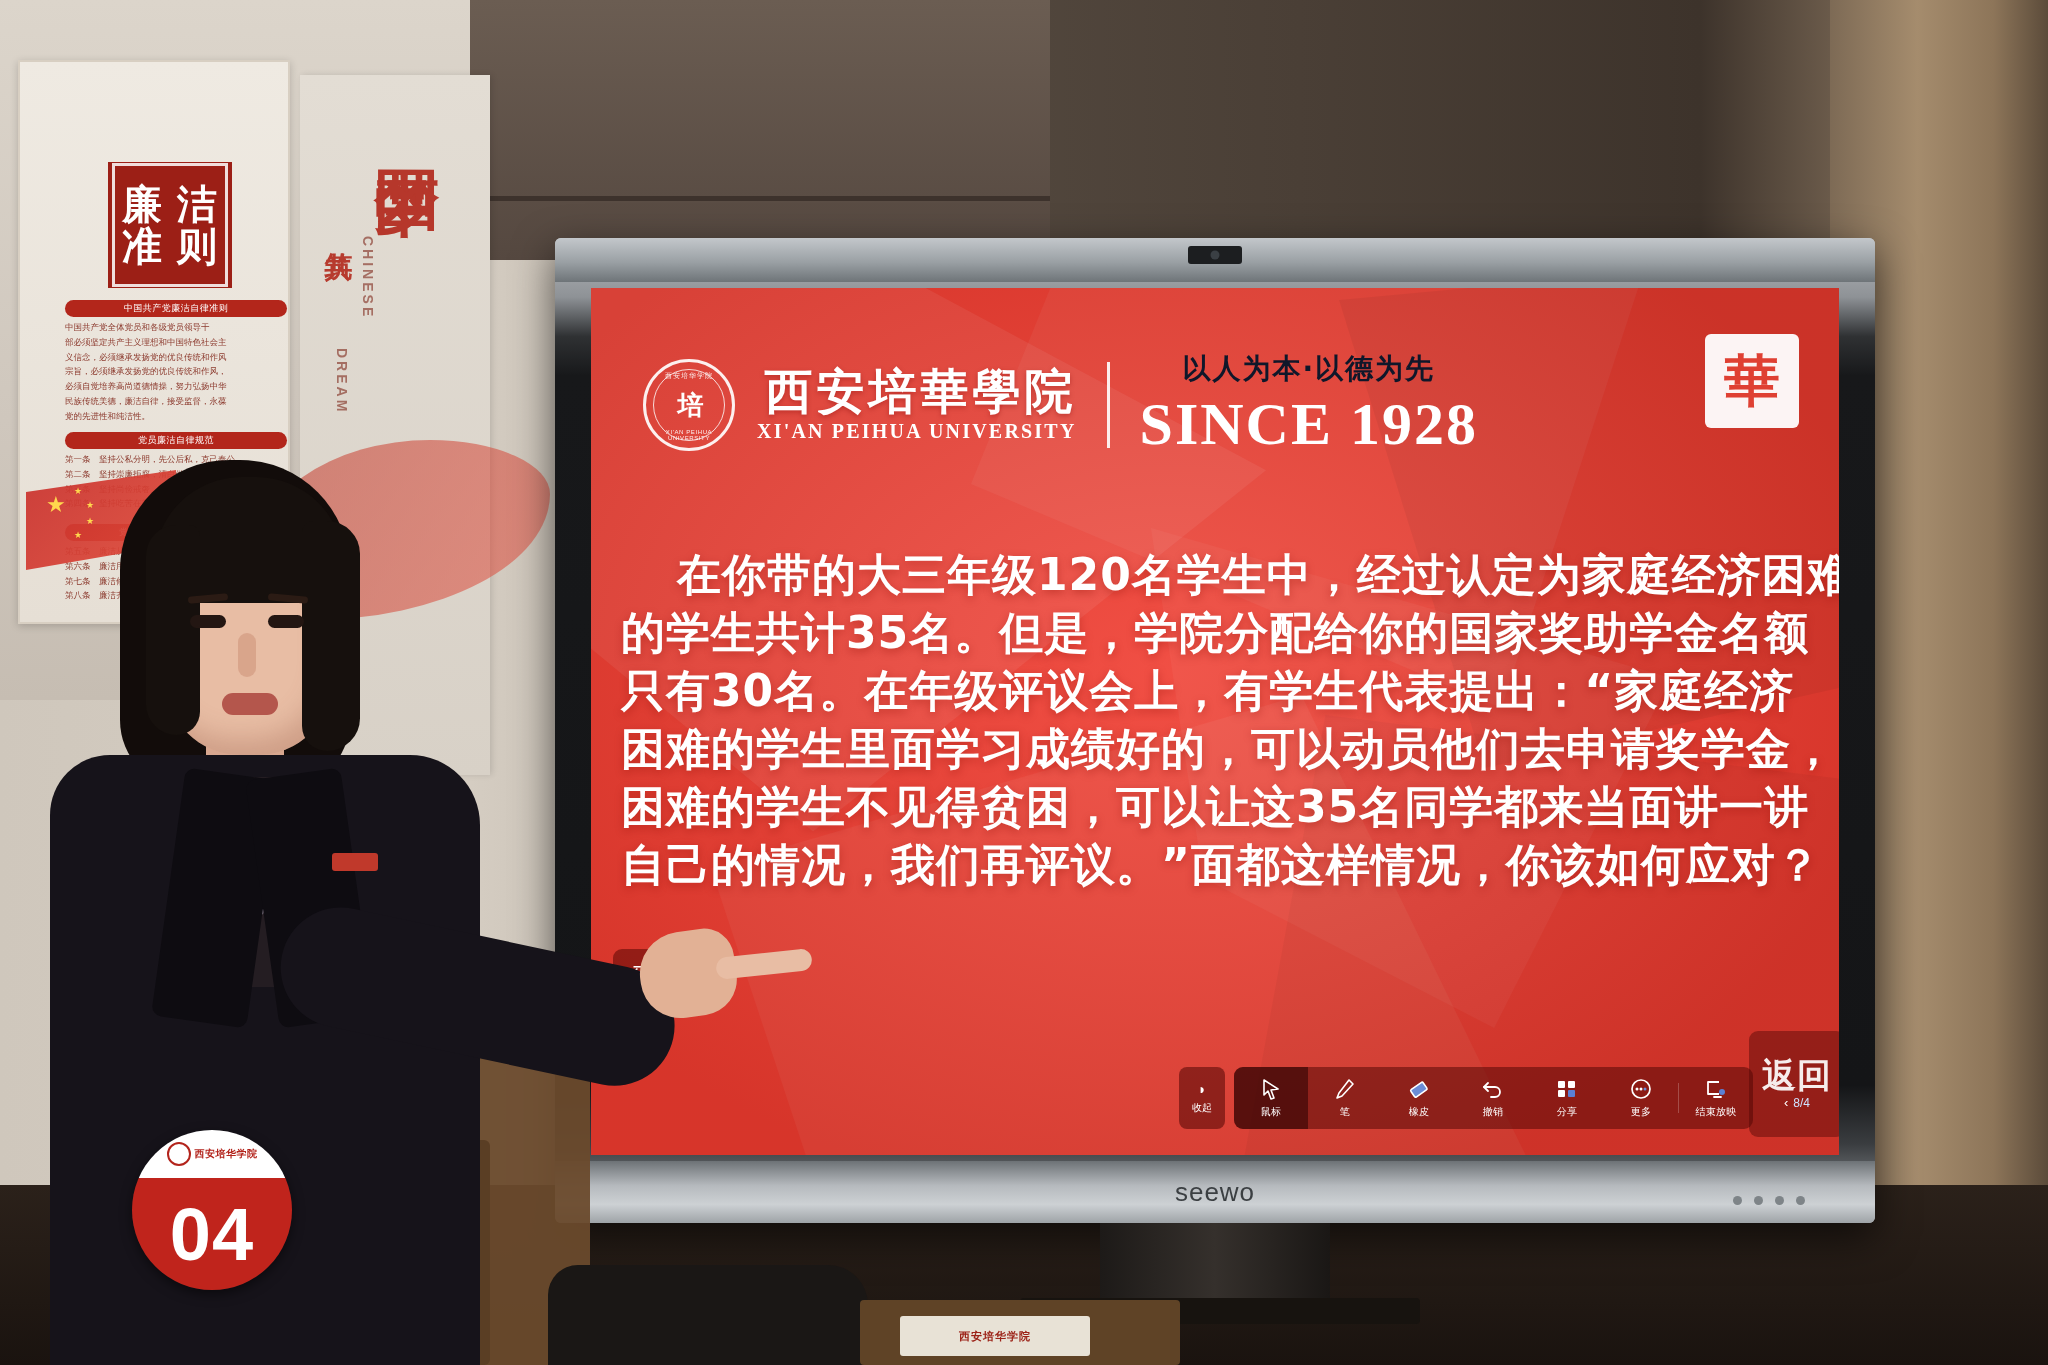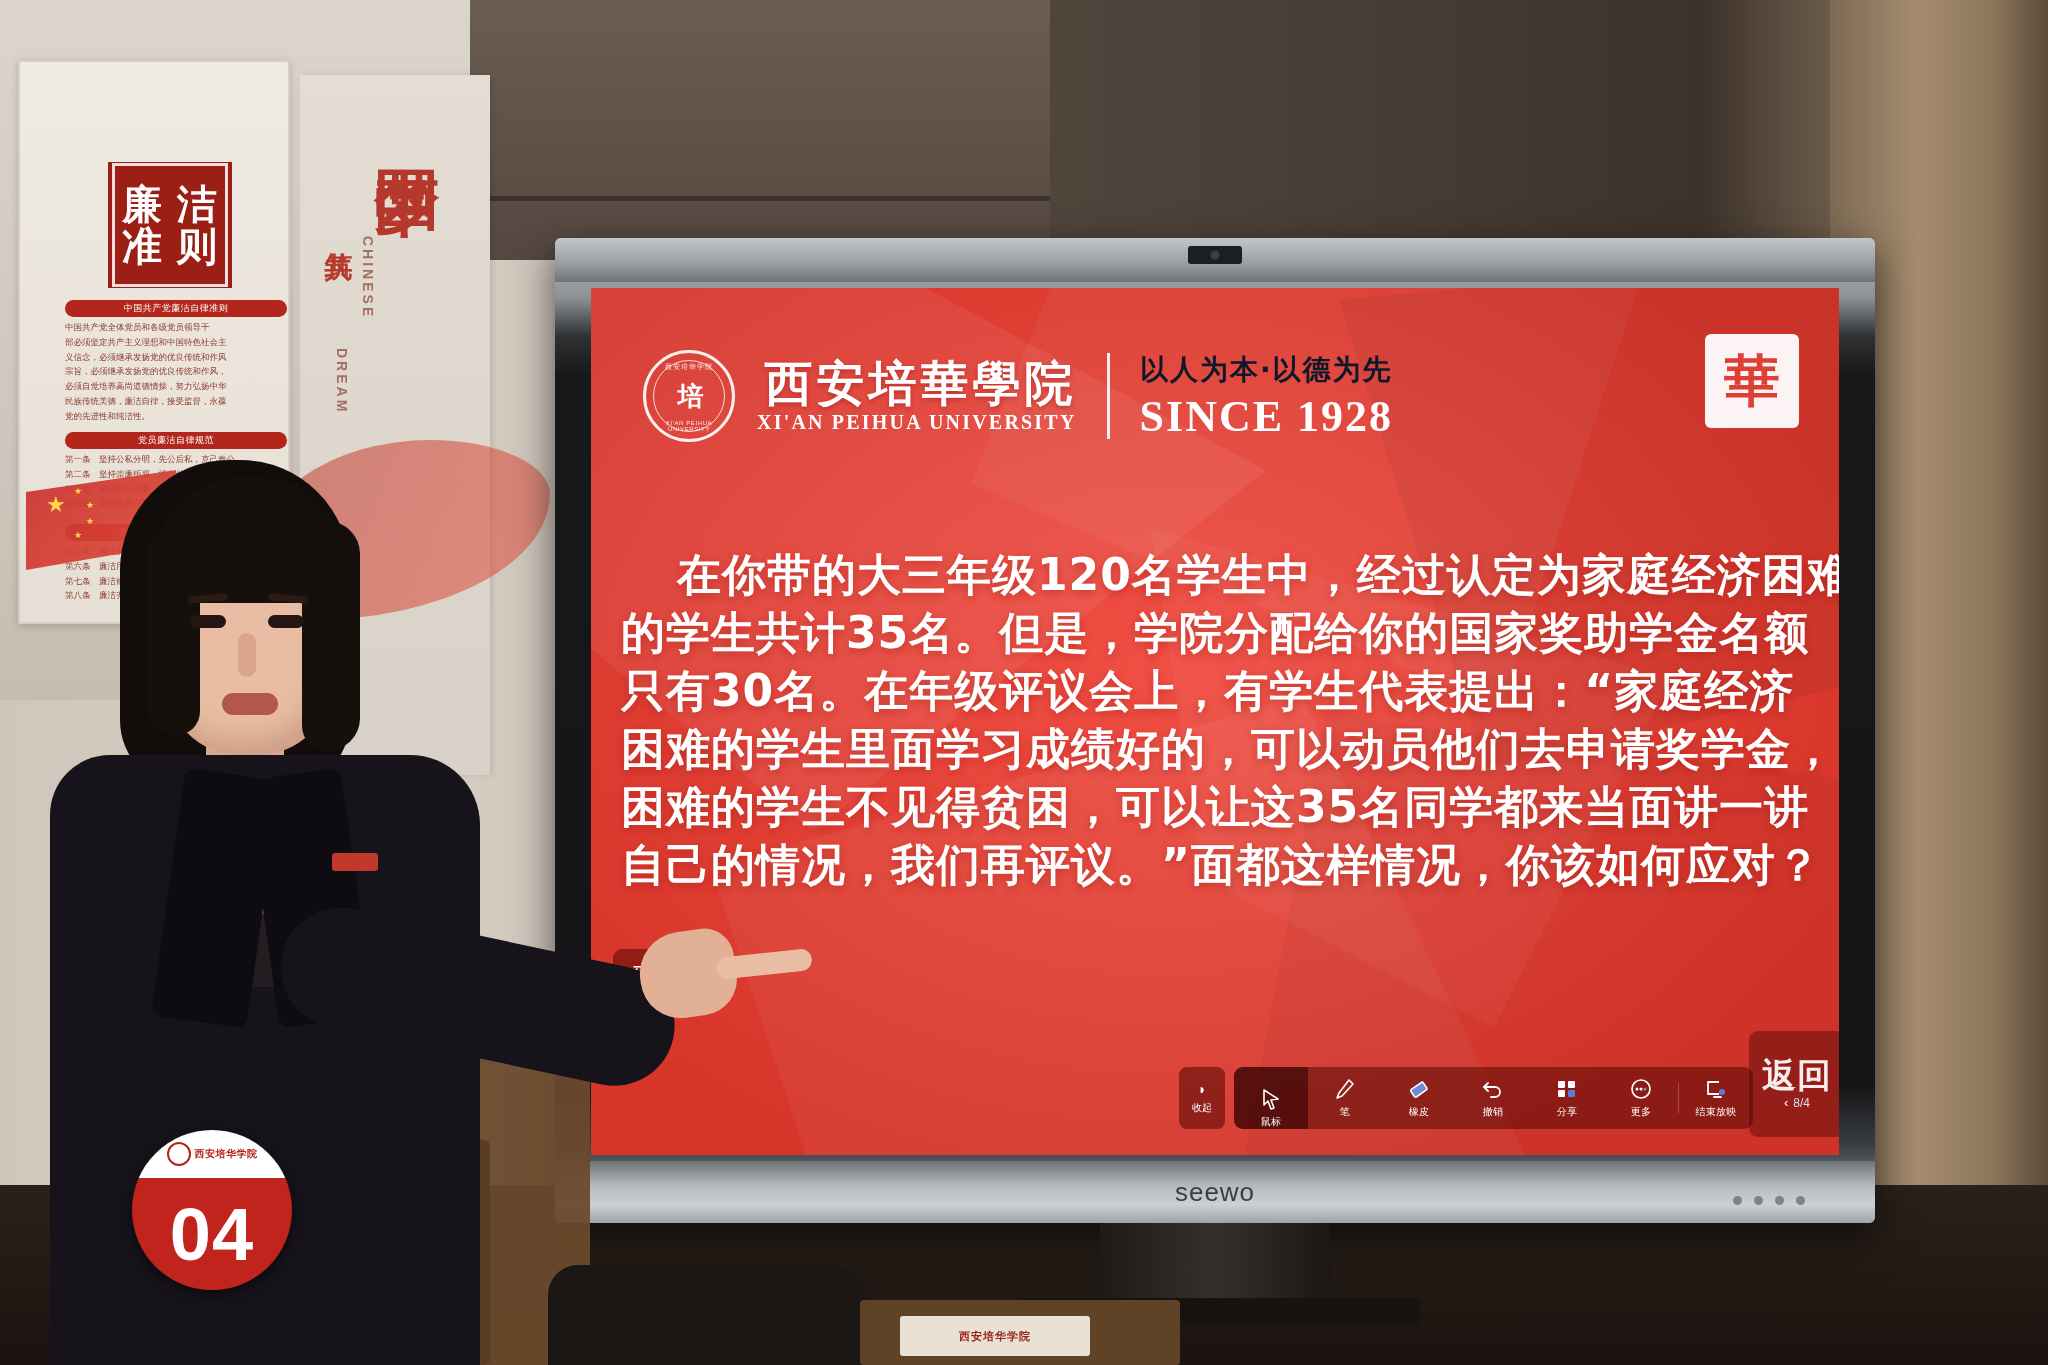--- a/index.html
+++ b/index.html
@@ -96,21 +96,21 @@
   .seal-top{position:absolute;top:9px;left:0;right:0;text-align:center;color:rgba(255,255,255,.9);font-size:7px;letter-spacing:1px;}
   .seal-bot{position:absolute;bottom:7px;left:0;right:0;text-align:center;color:rgba(255,255,255,.9);font-size:6px;letter-spacing:.6px;}
   .univ{display:flex;flex-direction:column;align-items:flex-end;}
   .univ-cn{color:#fff;font-size:48px;font-weight:700;letter-spacing:4px;line-height:1.05;
     font-family:"DejaVu Sans",sans-serif;text-shadow:0 2px 5px rgba(120,0,0,.35);}
   .univ-en{color:#fff;font-size:20px;font-weight:700;letter-spacing:2.2px;margin-top:3px;
     font-family:"Liberation Serif",serif;}
   .vdiv{width:3px;height:86px;background:rgba(255,255,255,.9);margin:0 8px;}
   .motto{display:flex;flex-direction:column;align-items:center;}
   .motto-cn{color:#0f172a;font-size:28px;font-weight:700;letter-spacing:2px;font-family:"DejaVu Sans",sans-serif;}
-  .motto-en{color:#fff;font-size:44px;font-weight:700;letter-spacing:2px;margin-top:2px;
+  .motto-en{color:#fff;font-size:60px;font-weight:700;letter-spacing:2px;margin-top:2px;
     font-family:"Liberation Serif",serif;}
 
   .corner-seal{position:absolute;right:40px;top:46px;width:94px;height:94px;background:#fff;border-radius:6px;
     display:flex;align-items:center;justify-content:center;opacity:.95;}
   .corner-seal span{color:#e14134;font-size:56px;font-weight:700;font-family:"DejaVu Sans",sans-serif;line-height:1;}
 
   .slide-title{position:absolute;left:0;right:0;top:168px;text-align:center;padding-left:170px;}
   .slide-title span{color:#fff;font-size:50px;font-weight:700;letter-spacing:4px;
     font-family:"DejaVu Sans",sans-serif;text-shadow:0 3px 8px rgba(130,10,0,.4);}
 
@@ -126,21 +126,21 @@
   .switch-btn .lb{color:#fff;font-size:11px;}
 
   
   .tb-wrap{position:absolute;right:86px;bottom:26px;display:flex;align-items:flex-end;gap:9px;}
   .tb-collapse{width:46px;height:62px;background:rgba(80,6,4,.55);border-radius:8px;
     display:flex;flex-direction:column;align-items:center;justify-content:center;gap:5px;}
   .tb-collapse .ic{color:#fff;font-size:14px;line-height:1;}
   .tb-collapse .lb{color:#fff;font-size:10px;}
   .tb{display:flex;background:rgba(80,6,4,.52);border-radius:9px;overflow:hidden;height:62px;}
   .tb-item{width:74px;display:flex;flex-direction:column;align-items:center;justify-content:center;gap:5px;}
-  .tb-item.active{background:rgba(40,2,1,.55);justify-content:flex-end;}
+  .tb-item.active{background:rgba(40,2,1,.55);}
   .tb-item .ic{line-height:1;display:flex;align-items:center;justify-content:center;height:22px;}
   .tb-item .lb{color:#fff;font-size:10px;letter-spacing:.3px;}
   .tb-sep{width:1px;align-self:center;height:30px;background:rgba(255,255,255,.22);}
 
   .back-btn{position:absolute;right:-6px;bottom:18px;width:96px;height:106px;background:rgba(80,6,4,.45);
     border-radius:9px;display:flex;flex-direction:column;align-items:center;justify-content:center;}
   .back-cn{color:#fff;font-size:34px;font-weight:700;letter-spacing:1px;line-height:1.05;
     font-family:"DejaVu Sans",sans-serif;opacity:.92;}
   .back-sub{display:flex;align-items:center;gap:5px;margin-top:2px;}
   .back-sub .ar{color:#fff;font-size:13px;}

